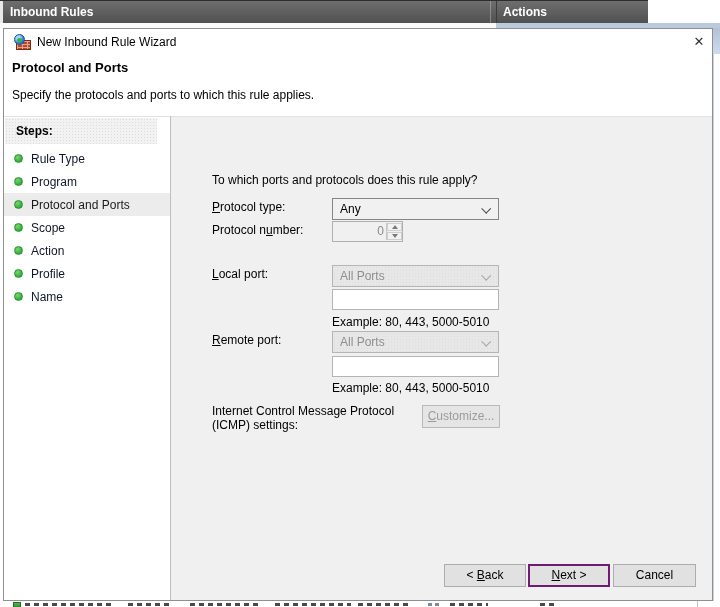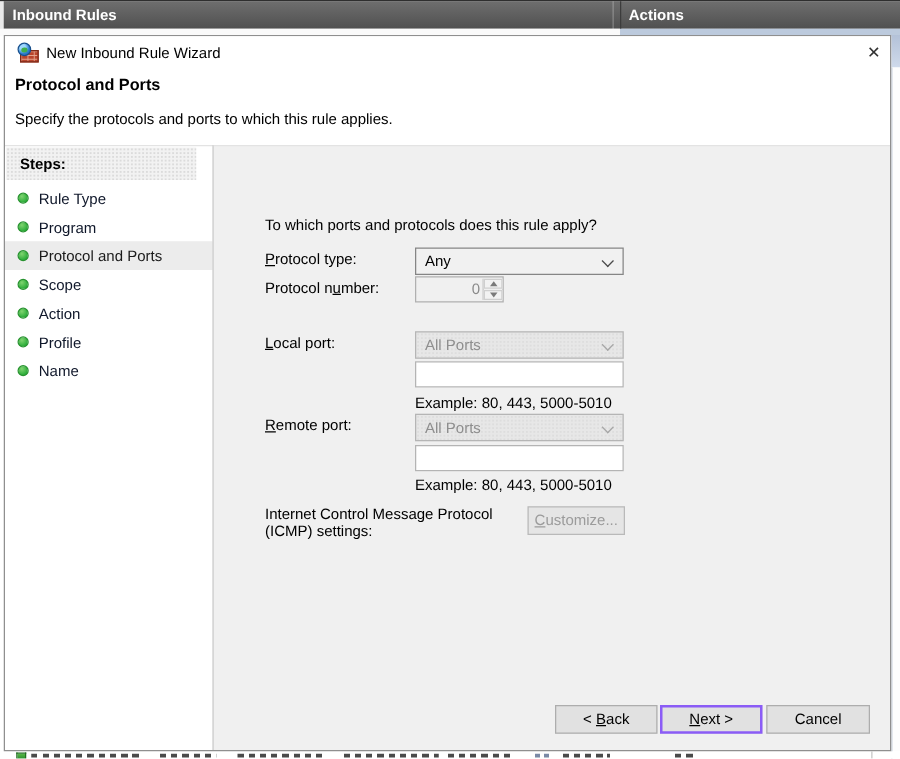--- a/index.html
+++ b/index.html
@@ -1,21 +1,21 @@
 <!DOCTYPE html>
 <html><head>
 <meta charset="utf-8">
 <style>
   * { margin:0; padding:0; box-sizing:border-box; }
   html,body { width:720px; height:607px; }
   body { font-family:"Liberation Sans","DejaVu Sans",sans-serif; font-size:12px; color:#000; background:#fff; overflow:hidden; }
   #stage { position:relative; width:720px; height:607px; background:#fff; overflow:hidden; }
 
   
-  .top-bar { position:absolute; left:0; top:0; width:720px; height:23px;
+  .top-bar { position:absolute; left:0; top:0; width:648px; height:23px;
     background:linear-gradient(180deg,#6e6e6e,#505050); border-top:1px solid #2e2e2e; }
   .top-bar .edge { position:absolute; left:0; top:0; width:3px; height:23px; background:#e9e9e9; }
   .panel-title { position:absolute; top:0; height:23px; line-height:23px; color:#fff; font-weight:bold; }
   .panel-title.left { left:10px; }
   .panel-title.right { left:503px; }
   .bar-seam { position:absolute; left:490px; top:0; width:1px; height:23px; background:rgba(255,255,255,.28); }
   .bar-seam2 { position:absolute; left:496px; top:0; width:1px; height:23px; background:#3c3c3c; }
   .under-strip-left { position:absolute; left:0; top:23px; width:496px; height:6px; background:#fafafa; }
   .under-strip-right { position:absolute; left:496px; top:23px; width:224px; height:6px; background:#bccadd; }
   .actions-sliver-top { position:absolute; left:713px; top:28px; width:7px; height:26px;
@@ -78,21 +78,21 @@
   .tri-down { width:0; height:0; border-left:3px solid transparent; border-right:3px solid transparent; border-top:4px solid #7a7a7a; }
 
   .txt-input { position:absolute; width:167px; height:21px; background:#fff; border:1px solid #b4b4b4; font-family:inherit; font-size:12px; padding:0 5px; }
   .example { position:absolute; left:161px; }
 
   .icmp-label { position:absolute; left:41px; top:287px; width:210px; line-height:14px; }
   .btn { position:absolute; height:23px; background:#e1e1e1; border:1px solid #adadad; text-align:center; line-height:21px; cursor:default; }
   .btn.disabled { background:#e5e5e5; border-color:#b9b9b9; color:#9b9b9b; }
   .btn.customize { left:251px; top:288px; width:78px; }
   .btn.back { left:273px; top:447px; width:82px; }
-  .btn.next { left:357px; top:447px; width:82px; border:2px solid #8b5cf6; line-height:19px; }
+  .btn.next { left:357px; top:447px; width:82px; border:2px solid #701a75; line-height:19px; }
   .btn.cancel { left:442px; top:447px; width:83px; }
 </style>
 </head>
 <body>
 
 <div id="stage">
 
   <div class="top-bar">
     <div class="edge"></div>
     <div class="panel-title left">Inbound Rules</div>

